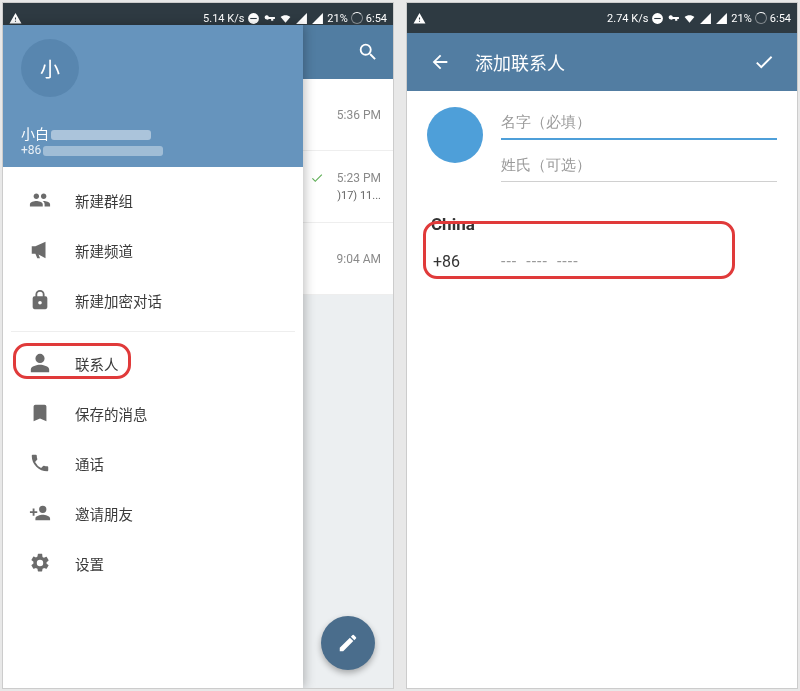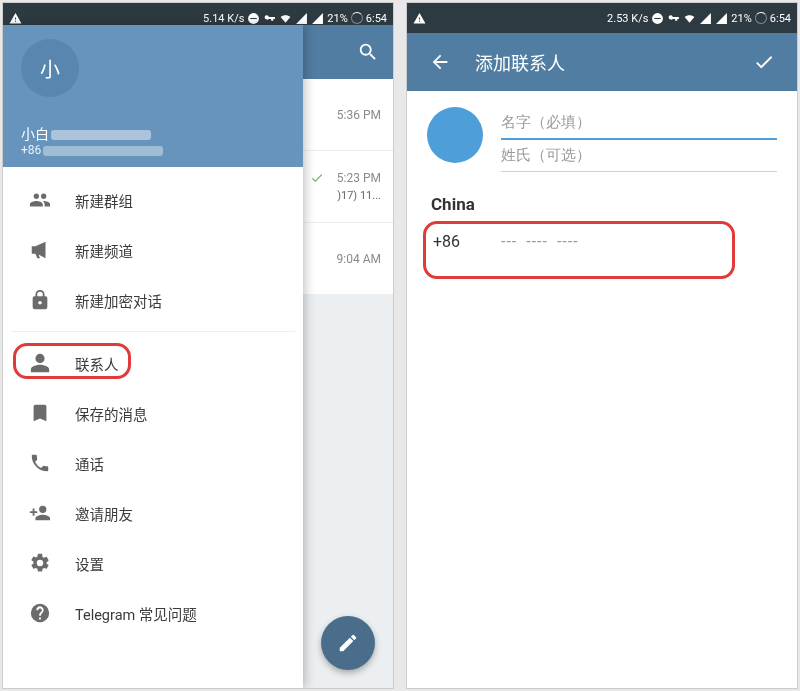--- a/index.html
+++ b/index.html
@@ -95,21 +95,21 @@
   .app-header svg { width:22px; height:22px; fill:#fff; }
   .form {
     padding:16px 20px 0 20px; display:flex; gap:18px;
   }
   .avatar-md {
     width:56px; height:56px; border-radius:50%; background:#4e9fd9; flex-shrink:0;
   }
   .fields { flex:1; }
   .field {
     border:none; border-bottom:1.5px solid #d0d0d0;
-    width:100%; font-size:15px; padding:6px 0 8px; 
+    width:100%; font-size:15px; padding:6px 0 8px; margin-bottom:10px;
     color:#333; outline:none; background:transparent;
   }
   .field.active { border-bottom:2px solid #4e9fd9; }
   .field::placeholder { color:#9a9a9a; }
   .country-block { padding: 20px 24px 0 24px; position:relative; }
   .country-label { font-size:17px; color:#333; padding:2px 0 8px;font-weight:bold; }
   .phone-row { display:flex; align-items:baseline; gap:24px; font-size:16px; color:#333; padding:10px 2px; }
   .phone-row .code { width:44px; }
   .phone-row .dashes { color:#9a9a9a; letter-spacing:1px; word-spacing:4px; }
   .ring-right { left:16px; width:312px; top:218px; height:58px; }
@@ -231,41 +231,35 @@
             <path d="M15 12a4 4 0 1 0-4-4 4 4 0 0 0 4 4zm-9-2V7H4v3H1v2h3v3h2v-3h3v-2H6zm9 4c-2.67 0-8 1.34-8 4v2h16v-2c0-2.66-5.33-4-8-4z"></path>
           </svg>
         <span>邀请朋友</span>
       </div>
       <div class="ditem">
         <svg viewBox="0 0 24 24">
             <path d="M19.14 12.94a7.49 7.49 0 0 0 .05-.94 7.49 7.49 0 0 0-.05-.94l2.03-1.58a.5.5 0 0 0 .12-.64l-1.92-3.32a.5.5 0 0 0-.61-.22l-2.39.96a7.03 7.03 0 0 0-1.62-.94l-.36-2.54A.5.5 0 0 0 13.9 2h-3.8a.5.5 0 0 0-.49.42l-.36 2.54a7.03 7.03 0 0 0-1.62.94l-2.39-.96a.5.5 0 0 0-.61.22L2.71 8.48a.5.5 0 0 0 .12.64l2.03 1.58a7.49 7.49 0 0 0-.05.94 7.49 7.49 0 0 0 .05.94l-2.03 1.58a.5.5 0 0 0-.12.64l1.92 3.32a.5.5 0 0 0 .61.22l2.39-.96a7.03 7.03 0 0 0 1.62.94l.36 2.54a.5.5 0 0 0 .49.42h3.8a.5.5 0 0 0 .49-.42l.36-2.54a7.03 7.03 0 0 0 1.62-.94l2.39.96a.5.5 0 0 0 .61-.22l1.92-3.32a.5.5 0 0 0-.12-.64zM12 15.5A3.5 3.5 0 1 1 15.5 12 3.5 3.5 0 0 1 12 15.5z"></path>
           </svg>
         <span>设置</span>
       </div>
-      <div class="ditem">
-        <svg viewBox="0 0 24 24">
-            <path d="M12 2a10 10 0 1 0 10 10A10 10 0 0 0 12 2zm1 17h-2v-2h2zm2.07-7.75-.9.92A3.4 3.4 0 0 0 13 15h-2v-.5a4 4 0 0 1 1.17-2.83l1.24-1.26A2 2 0 1 0 10 9H8a4 4 0 1 1 7.07 2.25z"></path>
-          </svg>
-        <span>Telegram 常见问题</span>
-      </div>
     </div>
   </div>
 
   <div class="red-ring ring-left"></div>
 </div>
 
 <div class="phone">
   <div class="statusbar">
     <div class="left">
       <svg viewBox="0 0 24 24">
           <path d="M1 21h22L12 2 1 21zm12-3h-2v-2h2v2zm0-4h-2v-4h2v4z"></path>
         </svg>
     </div>
     <div class="right">
-      <span>2.53 K/s</span>
+      <span>2.74 K/s</span>
       <svg viewBox="0 0 24 24">
           <circle cx="12" cy="12" r="10" fill="#fff"></circle>
           <rect x="6" y="11" width="12" height="2" fill="#2e3a42"></rect>
         </svg>
       <svg viewBox="0 0 24 24">
           <path d="M7 14a4 4 0 1 1 3.87-5H22v4h-3v3h-4v-3h-4.13A4 4 0 0 1 7 14z"></path>
         </svg>
       <svg viewBox="0 0 24 24">
           <path d="M12 20l9-11c-5-4-13-4-18 0l9 11z"></path>
         </svg>

